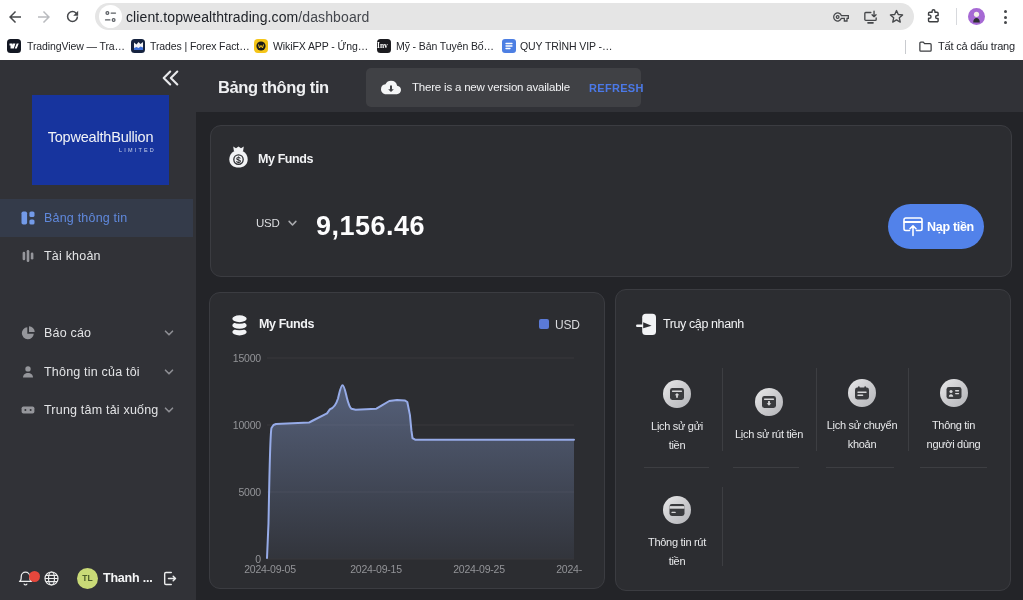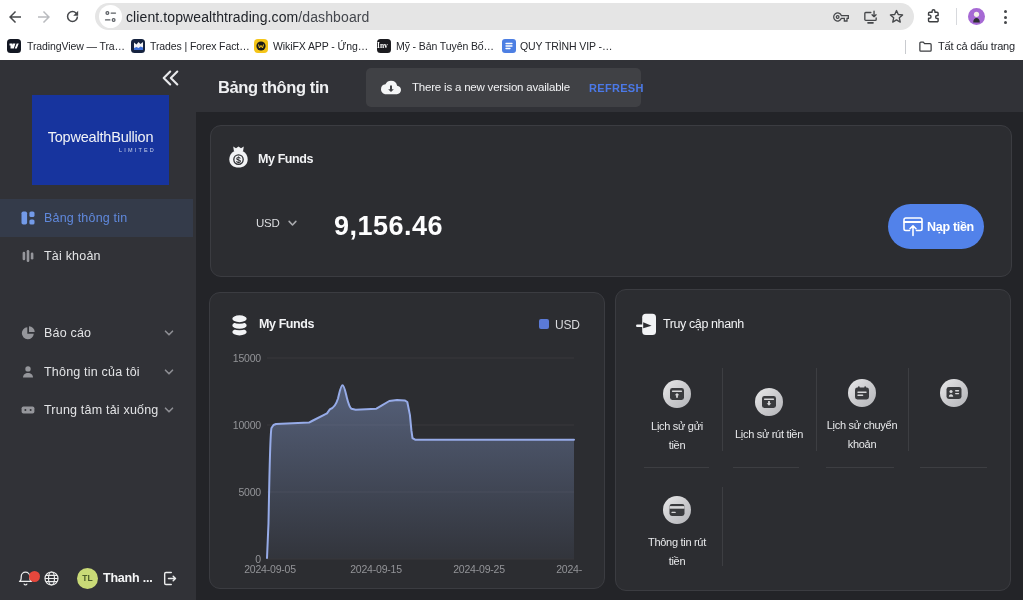--- a/index.html
+++ b/index.html
@@ -232,21 +232,21 @@
           <path fill="#f2f3f5" d="M4.2 0.4L7 2.2 9.5 0.4 12 2.2 14.8 0.4 14 5.5H5z"></path>
           <path fill="#f2f3f5" d="M9.5 4.2c5.3 0 9.2 3.9 9.2 9.3 0 5.2-4.1 8.1-9.2 8.1S0.3 18.7 0.3 13.5C0.3 8.1 4.2 4.2 9.5 4.2z"></path>
           <circle cx="9.5" cy="13.6" r="4.7" fill="none" stroke="#2c2d31" stroke-width="1.3"></circle>
           <text x="9.5" y="16.7" font-size="9" font-weight="bold" fill="#2c2d31" text-anchor="middle" font-family="Liberation Sans">$</text>
         </svg>
       <div class="abs" style="left:47px;top:25.5px;font-size:12.5px;font-weight:bold;color:#f2f3f5;letter-spacing:-0.4px">My Funds</div>
       <div class="abs" style="left:45px;top:91px;font-size:11.5px;color:#dcdde0;letter-spacing:-0.2px">USD</div>
       <svg class="abs" style="left:76px;top:93px" width="11" height="9" viewBox="0 0 13 10" fill="none" stroke="#a9aaae" stroke-width="1.8" stroke-linecap="round" stroke-linejoin="round">
           <path d="M2.5 2.5L6.5 6.8l4-4.3"></path>
         </svg>
-      <div class="abs" style="left:123px;top:85px;font-size:27px;font-weight:bold;color:#fdfdfe;letter-spacing:0.5px">9,156.46</div>
+      <div class="abs" style="left:105px;top:85px;font-size:27px;font-weight:bold;color:#fdfdfe;letter-spacing:0.5px">9,156.46</div>
       <div class="abs" style="left:677px;top:78px;width:96px;height:45px;border-radius:23px;background:#5282ea">
         <svg class="abs" style="left:15px;top:12px" width="20" height="21" viewBox="0 0 20 21" fill="none" stroke="#ffffff" stroke-width="1.6" stroke-linecap="round" stroke-linejoin="round">
             <path d="M6.5 14.5H2.7A1.7 1.7 0 0 1 1 12.8V3.7A1.7 1.7 0 0 1 2.7 2h14.6A1.7 1.7 0 0 1 19 3.7v9.1a1.7 1.7 0 0 1-1.7 1.7h-3.8"></path>
             <path d="M1.4 6h17.2" stroke-width="2"></path>
             <path d="M10 19.5V9.8M7 12.8L10 9.8l3 3"></path>
           </svg>
         <div class="abs" style="left:39px;top:15.5px;font-size:12.5px;font-weight:bold;color:#ffffff;letter-spacing:-0.3px">Nạp tiền</div>
       </div>
     </div>
 
@@ -346,20 +346,21 @@
       <div class="qcell" style="left:292px;top:88.5px;width:91px">
         <div class="qcirc">
           <svg width="16" height="13" viewBox="0 0 16 13">
               <rect x="0.5" y="0.5" width="15" height="12" rx="2.4" fill="#3a3b3e"></rect>
               <circle cx="5" cy="5" r="1.6" fill="#d7d7d9"></circle>
               <path d="M2.8 10.2c0-1.6 1-2.5 2.2-2.5s2.2 0.9 2.2 2.5z" fill="#d7d7d9"></path>
               <rect x="9" y="3.6" width="4.2" height="1.4" rx="0.7" fill="#d7d7d9"></rect>
               <rect x="9" y="6.4" width="4.2" height="1.4" rx="0.7" fill="#d7d7d9"></rect>
             </svg>
         </div>
+        <div class="qlbl">Thông tin<br>người dùng</div>
       </div>
       <div class="qcell" style="left:16px;top:205.5px;width:90px">
         <div class="qcirc">
           <svg width="16" height="13" viewBox="0 0 16 13">
               <rect x="0.5" y="0.5" width="15" height="12" rx="2.4" fill="#3a3b3e"></rect>
               <rect x="0.5" y="2.6" width="15" height="2.6" fill="#d7d7d9"></rect>
               <rect x="2.4" y="8.2" width="4.4" height="1.4" rx="0.7" fill="#d7d7d9"></rect>
             </svg>
         </div>
         <div class="qlbl">Thông tin rút<br>tiền</div>

